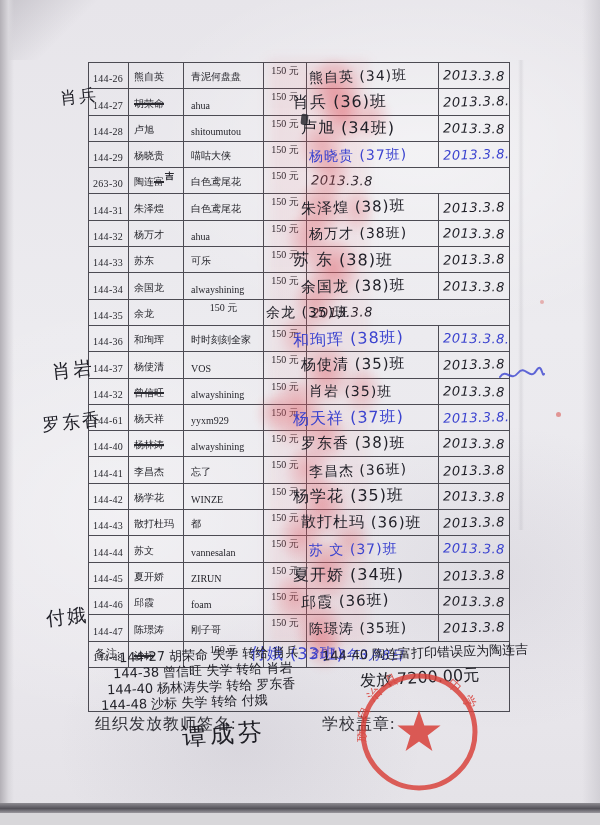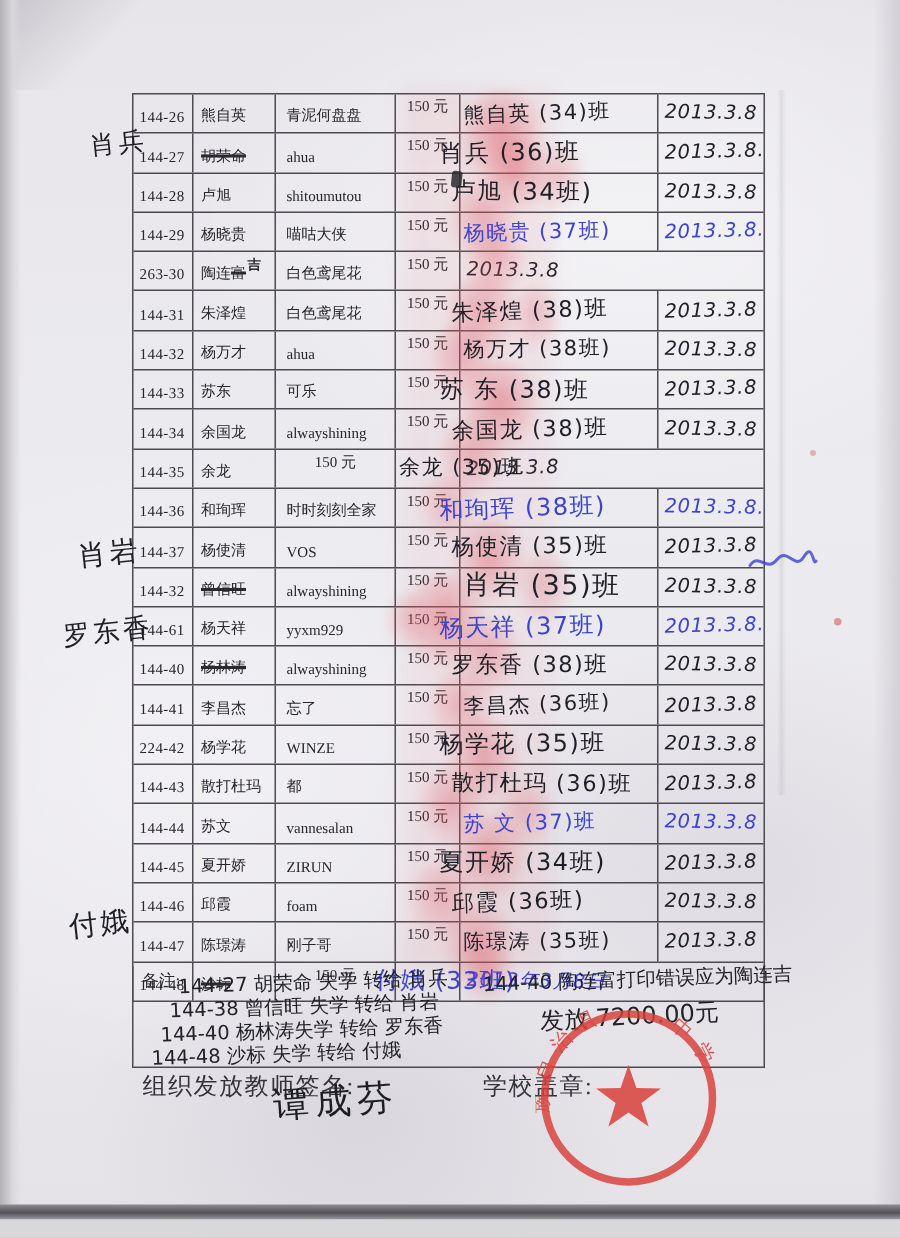--- a/index.html
+++ b/index.html
@@ -290,21 +290,21 @@
       </div>
       <div class="row">
         <div class="cell num">144-32</div>
         <div class="cell nm">
           <s>曾信旺</s>
         </div>
         <div class="cell nick">alwayshining</div>
         <div class="cell amt">150 元</div>
         <div class="cell ">
           <div class="sigwrap">
-            <span class="hand" style="font-size: 18px; color: rgb(31, 31, 39); transform: rotate(0.6deg); margin-left: 2px; letter-spacing: 1px;">肖岩 (35)班</span>
+            <span class="hand" style="font-size: 14px; color: rgb(31, 31, 39); transform: rotate(0.6deg); margin-left: 2px; letter-spacing: 1px;">肖岩 (35)班</span>
           </div>
         </div>
         <div class="cell ">
           <div class="datewrap">
             <span class="hand" style="font-size: 13px; color: rgb(31, 31, 39); transform: rotate(1deg); letter-spacing: 0.5px;">2013.3.8</span>
           </div>
         </div>
       </div>
       <div class="row">
         <div class="cell num">144-61</div>
@@ -350,21 +350,21 @@
             <span class="hand" style="font-size: 14px; color: rgb(31, 31, 39); transform: rotate(-1.8deg); margin-left: 2px; letter-spacing: 1px;">李昌杰 (36班)</span>
           </div>
         </div>
         <div class="cell ">
           <div class="datewrap">
             <span class="hand" style="font-size: 13px; color: rgb(31, 31, 39); transform: rotate(-1.5deg); letter-spacing: 0.5px;">2013.3.8</span>
           </div>
         </div>
       </div>
       <div class="row">
-        <div class="cell num">224-42</div>
+        <div class="cell num">144-42</div>
         <div class="cell nm">杨学花</div>
         <div class="cell nick">WINZE</div>
         <div class="cell amt">150 元</div>
         <div class="cell ">
           <div class="sigwrap">
             <span class="hand" style="font-size: 16px; color: rgb(31, 31, 39); transform: rotate(-0.6deg); margin-left: -14px; letter-spacing: 1px;">杨学花 (35)班</span>
           </div>
         </div>
         <div class="cell ">
           <div class="datewrap">

